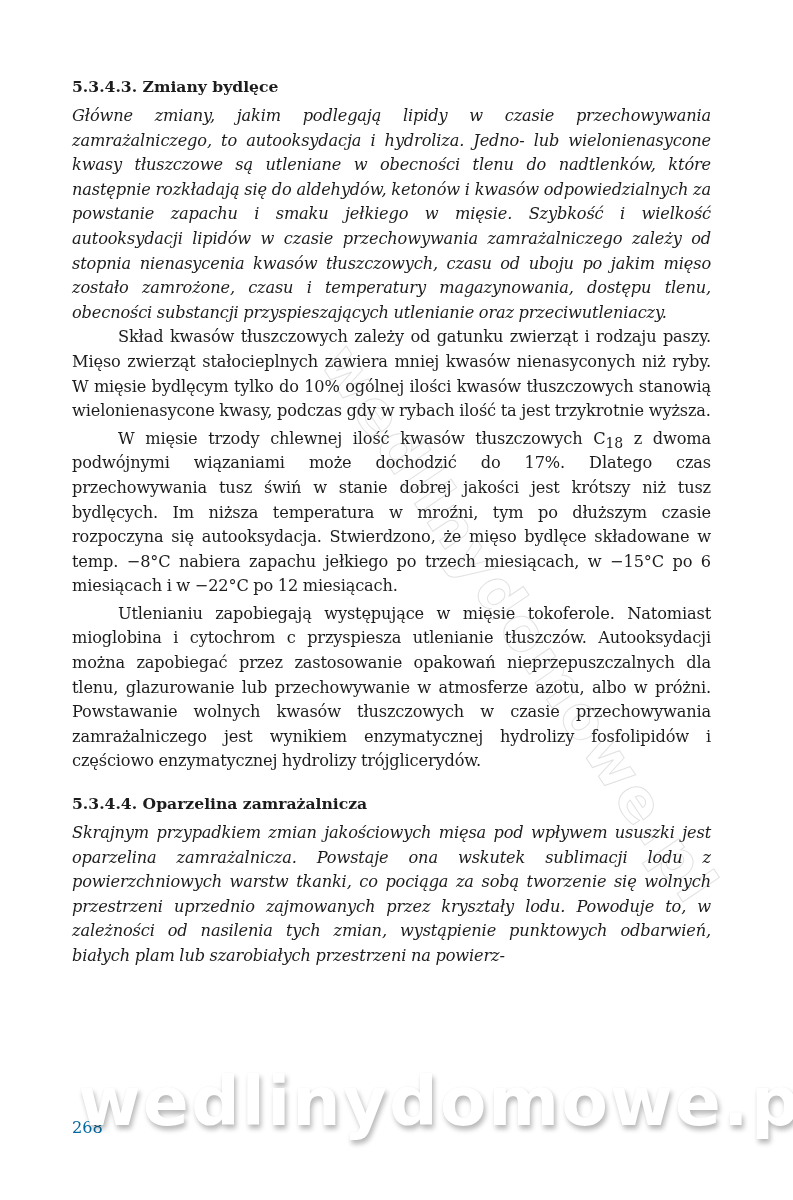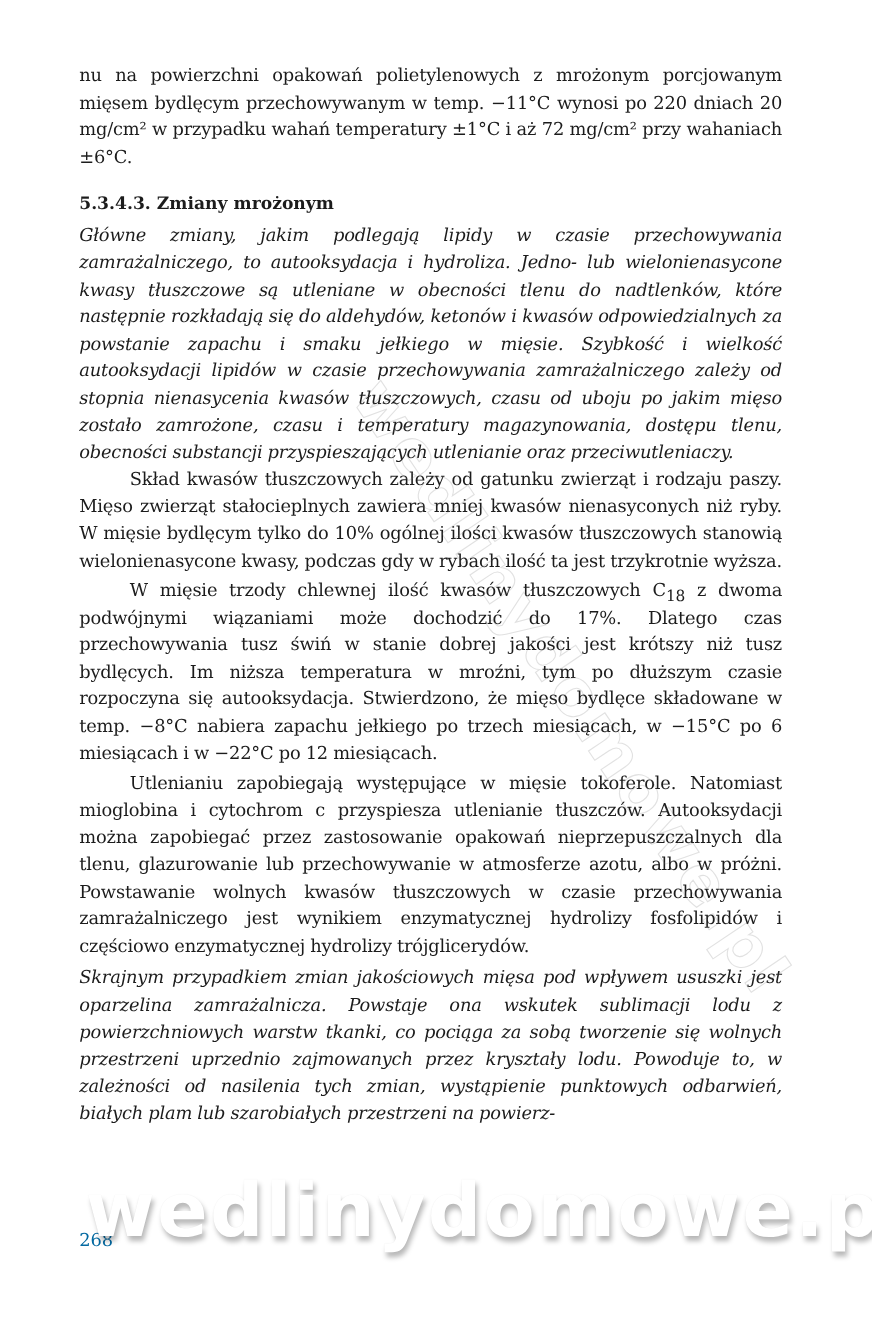--- a/index.html
+++ b/index.html
@@ -82,32 +82,32 @@
       white-space: nowrap;
       pointer-events: none;
       letter-spacing: 3px;
     }
   </style>
 </head>
 <body>
 
 <div class="page">
 
-  <p class="para">nu na powierzchni opakowań polietylenowych z mrożonym porcjowanym mięsem bydlęcym przechowywanym w temp. −11°C wynosi po 220 dniach 20 mg/cm² w przypadku wahań temperatury ±1°C i aż 72 mg/cm² przy wahaniach ±6°C.</p>
 
-  <h3 class="heading gap-before-heading">5.3.4.3. Zmiany mrożonym</h3>
+  <h3 class="heading gap-before-heading">5.3.4.3. Zmiany bydlęce</h3>
 
   <p class="para gap-after-heading">Główne zmiany, jakim podlegają lipidy w czasie przechowywania zamrażalniczego, to autooksydacja i hydroliza. Jedno- lub wielonienasycone kwasy tłuszczowe są utleniane w obecności tlenu do nadtlenków, które następnie rozkładają się do aldehydów, ketonów i kwasów odpowiedzialnych za powstanie zapachu i smaku jełkiego w mięsie. Szybkość i wielkość autooksydacji lipidów w czasie przechowywania zamrażalniczego zależy od stopnia nienasycenia kwasów tłuszczowych, czasu od uboju po jakim mięso zostało zamrożone, czasu i temperatury magazynowania, dostępu tlenu, obecności substancji przyspieszających utlenianie oraz przeciwutleniaczy.</p>
 
   <p class="para indent gap-para">Skład kwasów tłuszczowych zależy od gatunku zwierząt i rodzaju paszy. Mięso zwierząt stałocieplnych zawiera mniej kwasów nienasyconych niż ryby. W mięsie bydlęcym tylko do 10% ogólnej ilości kwasów tłuszczowych stanowią wielonienasycone kwasy, podczas gdy w rybach ilość ta jest trzykrotnie wyższa.</p>
 
   <p class="para indent gap-para-small"><span>W mięsie trzody chlewnej ilość kwasów tłuszczowych C</span><sub>18</sub><span> z dwoma podwójnymi wiązaniami może dochodzić do 17%. Dlatego czas przechowywania tusz świń w stanie dobrej jakości jest krótszy niż tusz bydlęcych. Im niższa temperatura w mroźni, tym po dłuższym czasie rozpoczyna się autooksydacja. Stwierdzono, że mięso bydlęce składowane w temp. −8°C nabiera zapachu jełkiego po trzech miesiącach, w −15°C po 6 miesiącach i w −22°C po 12 miesiącach.</span></p>
 
   <p class="para indent gap-para-small">Utlenianiu zapobiegają występujące w mięsie tokoferole. Natomiast mioglobina i cytochrom c przyspiesza utlenianie tłuszczów. Autooksydacji można zapobiegać przez zastosowanie opakowań nieprzepuszczalnych dla tlenu, glazurowanie lub przechowywanie w atmosferze azotu, albo w próżni. Powstawanie wolnych kwasów tłuszczowych w czasie przechowywania zamrażalniczego jest wynikiem enzymatycznej hydrolizy fosfolipidów i częściowo enzymatycznej hydrolizy trójglicerydów.</p>
 
+  <h3 class="heading gap-before-heading">5.3.4.4. Oparzelina zamrażalnicza</h3>
 
   <p class="para gap-after-heading">Skrajnym przypadkiem zmian jakościowych mięsa pod wpływem ususzki jest oparzelina zamrażalnicza. Powstaje ona wskutek sublimacji lodu z powierzchniowych warstw tkanki, co pociąga za sobą tworzenie się wolnych przestrzeni uprzednio zajmowanych przez kryształy lodu. Powoduje to, w zależności od nasilenia tych zmian, wystąpienie punktowych odbarwień, białych plam lub szarobiałych przestrzeni na powierz-</p>
 
 </div>
 
 <div class="watermark-diagonal">wedlinydomowe.pl</div>
 
 <div class="page-number">268</div>
 
 <div class="watermark-bottom">wedlinydomowe.pl</div>

